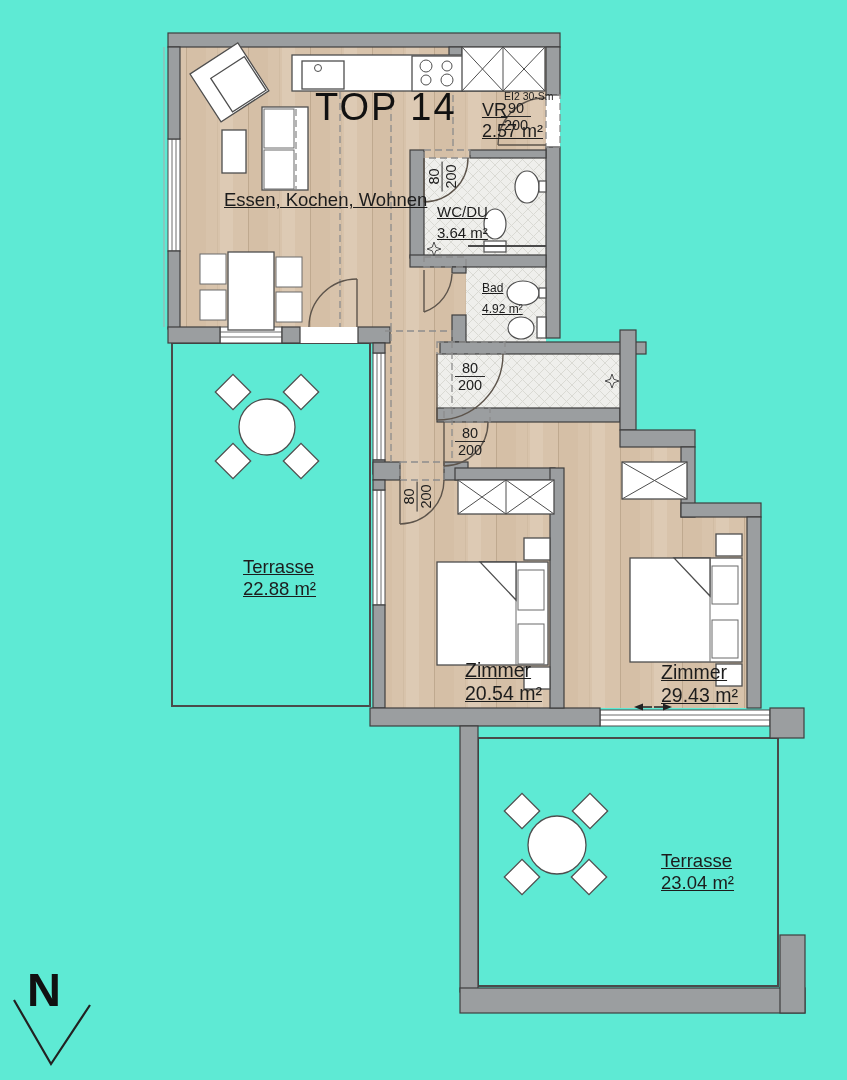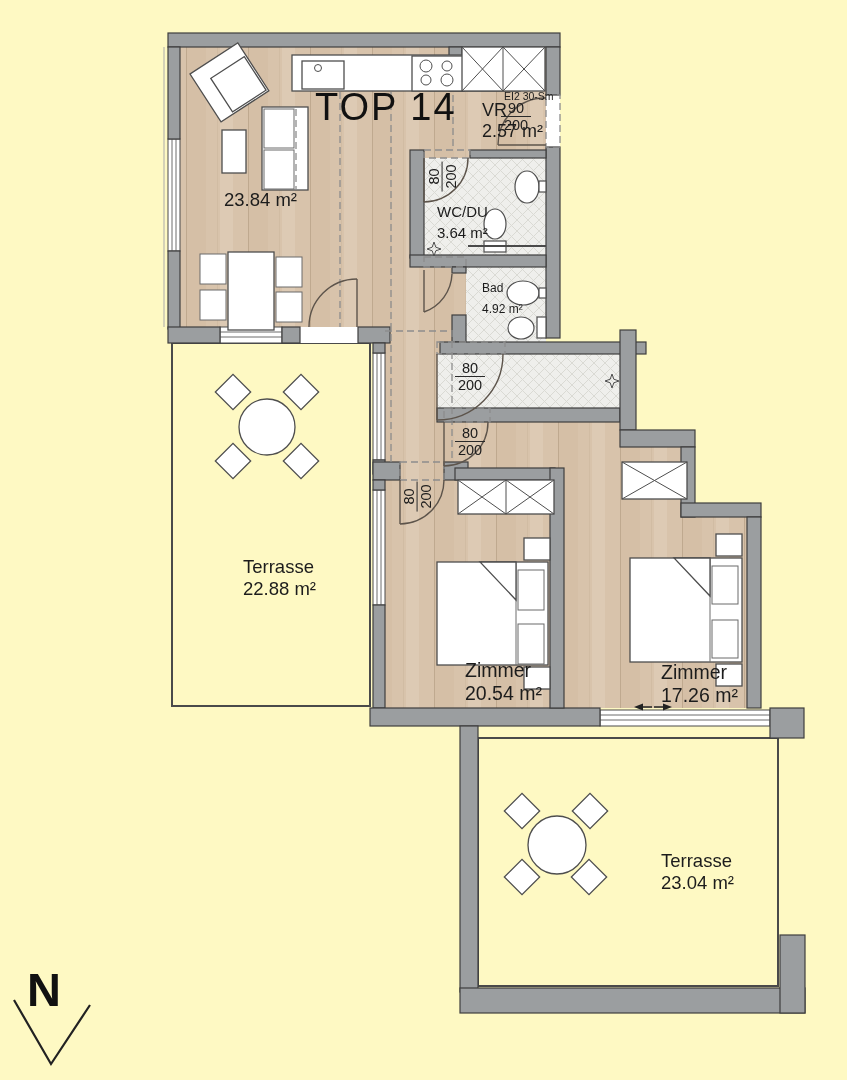--- a/index.html
+++ b/index.html
@@ -1,20 +1,20 @@
 <!DOCTYPE html>
 <html><head>
 <meta charset="utf-8">
 <style>
   html,body{margin:0;padding:0;background:#ffffff;}
-  #canvas{position:relative;width:847px;height:1080px;background:#fef9c3;overflow:hidden;
+  #canvas{position:relative;width:847px;height:1080px;background:#5eead4;overflow:hidden;
           font-family:"Liberation Sans",sans-serif;color:#1b1b1b;}
   #plan-svg{position:absolute;left:0;top:0;}
   .lbl{position:absolute;white-space:nowrap;font-size:18.5px;line-height:21.5px;color:#1c1c1c;padding-left:20px;}
-  .lbl .nm,.lbl .ar{display:block;}
+  .lbl .nm,.lbl .ar{display:block;text-decoration:underline;}
   .title{position:absolute;left:315px;top:86px;font-size:38px;letter-spacing:2px;color:#111;}
   .small{font-size:10.5px;line-height:12px;}
   .frac{position:absolute;display:flex;flex-direction:column;align-items:center;
         font-size:14.5px;line-height:16px;color:#1c1c1c;}
   .frac .ft{padding:0 7px;border-bottom:1.6px solid #2a2a2a;}
   .rot{transform:rotate(-90deg);transform-origin:center center;}
   .north-n{position:absolute;left:27px;top:962px;font-size:47px;font-weight:bold;color:#111;}
   
   .wall{fill:#9b9ea0;stroke:#3e3e3e;stroke-width:1.2;}
   .furn{fill:#ffffff;stroke:#4e4e4e;stroke-width:1.3;}
@@ -279,21 +279,21 @@
     </g>
     <g>
       <polyline points="14,1000 51,1064 90,1005" fill="none" stroke="#222" stroke-width="2.2"></polyline>
     </g>
   </g>
 </svg>
 
 <div class="title">TOP 14</div>
 
 <div class="lbl" style="left:204px;top:189px">
-  <span class="ar">23.84 m²</span>
+  <span class="nm">Essen, Kochen, Wohnen</span>
 </div>
 
 <div class="lbl" style="left:462px;top:100px;font-size:18px;line-height:20.5px">
   <span class="nm">VR</span>
   <span class="ar">2.57 m²</span>
 </div>
 
 <div class="lbl" style="left:417px;top:202px;font-size:15px;line-height:20.5px">
   <span class="nm">WC/DU</span>
   <span class="ar">3.64 m²</span>
@@ -309,21 +309,21 @@
   <span class="ar">22.88 m²</span>
 </div>
 
 <div class="lbl" style="left:445px;top:659px;font-size:19.5px;line-height:23px">
   <span class="nm">Zimmer</span>
   <span class="ar">20.54 m²</span>
 </div>
 
 <div class="lbl" style="left:641px;top:661px;font-size:19.5px;line-height:23px">
   <span class="nm">Zimmer</span>
-  <span class="ar">17.26 m²</span>
+  <span class="ar">29.43 m²</span>
 </div>
 
 <div class="lbl" style="left:641px;top:850px">
   <span class="nm">Terrasse</span>
   <span class="ar">23.04 m²</span>
 </div>
 
 <div class="lbl small" style="left:484px;top:90px">
   <span>EI2 30-Sm</span>
 </div>

